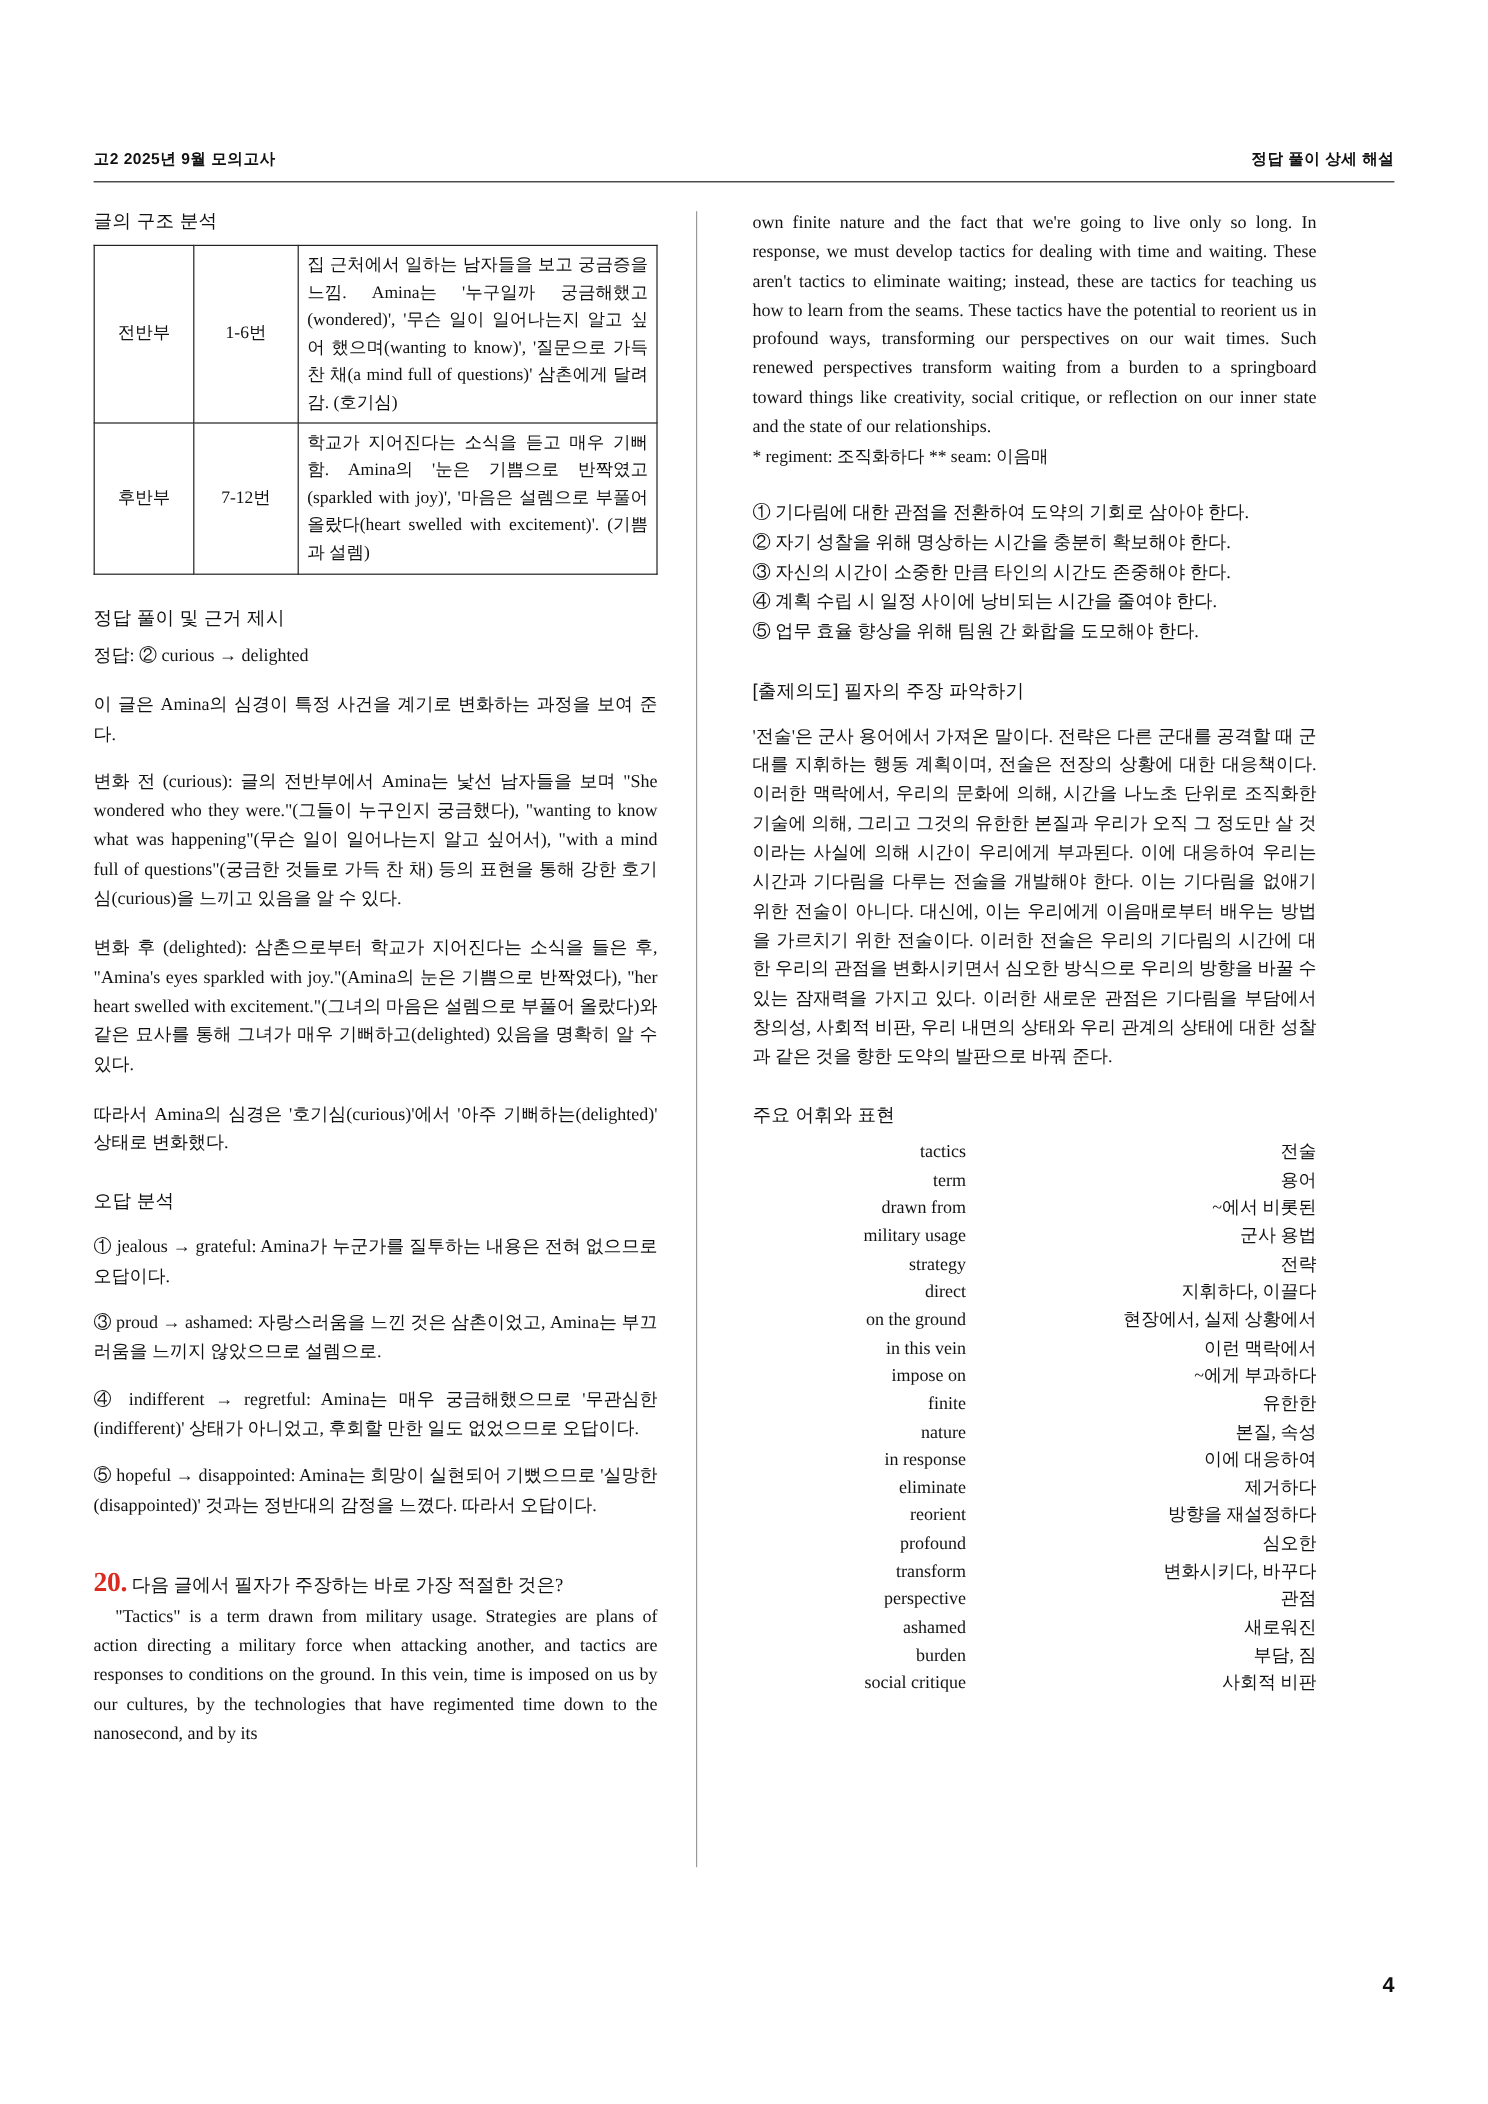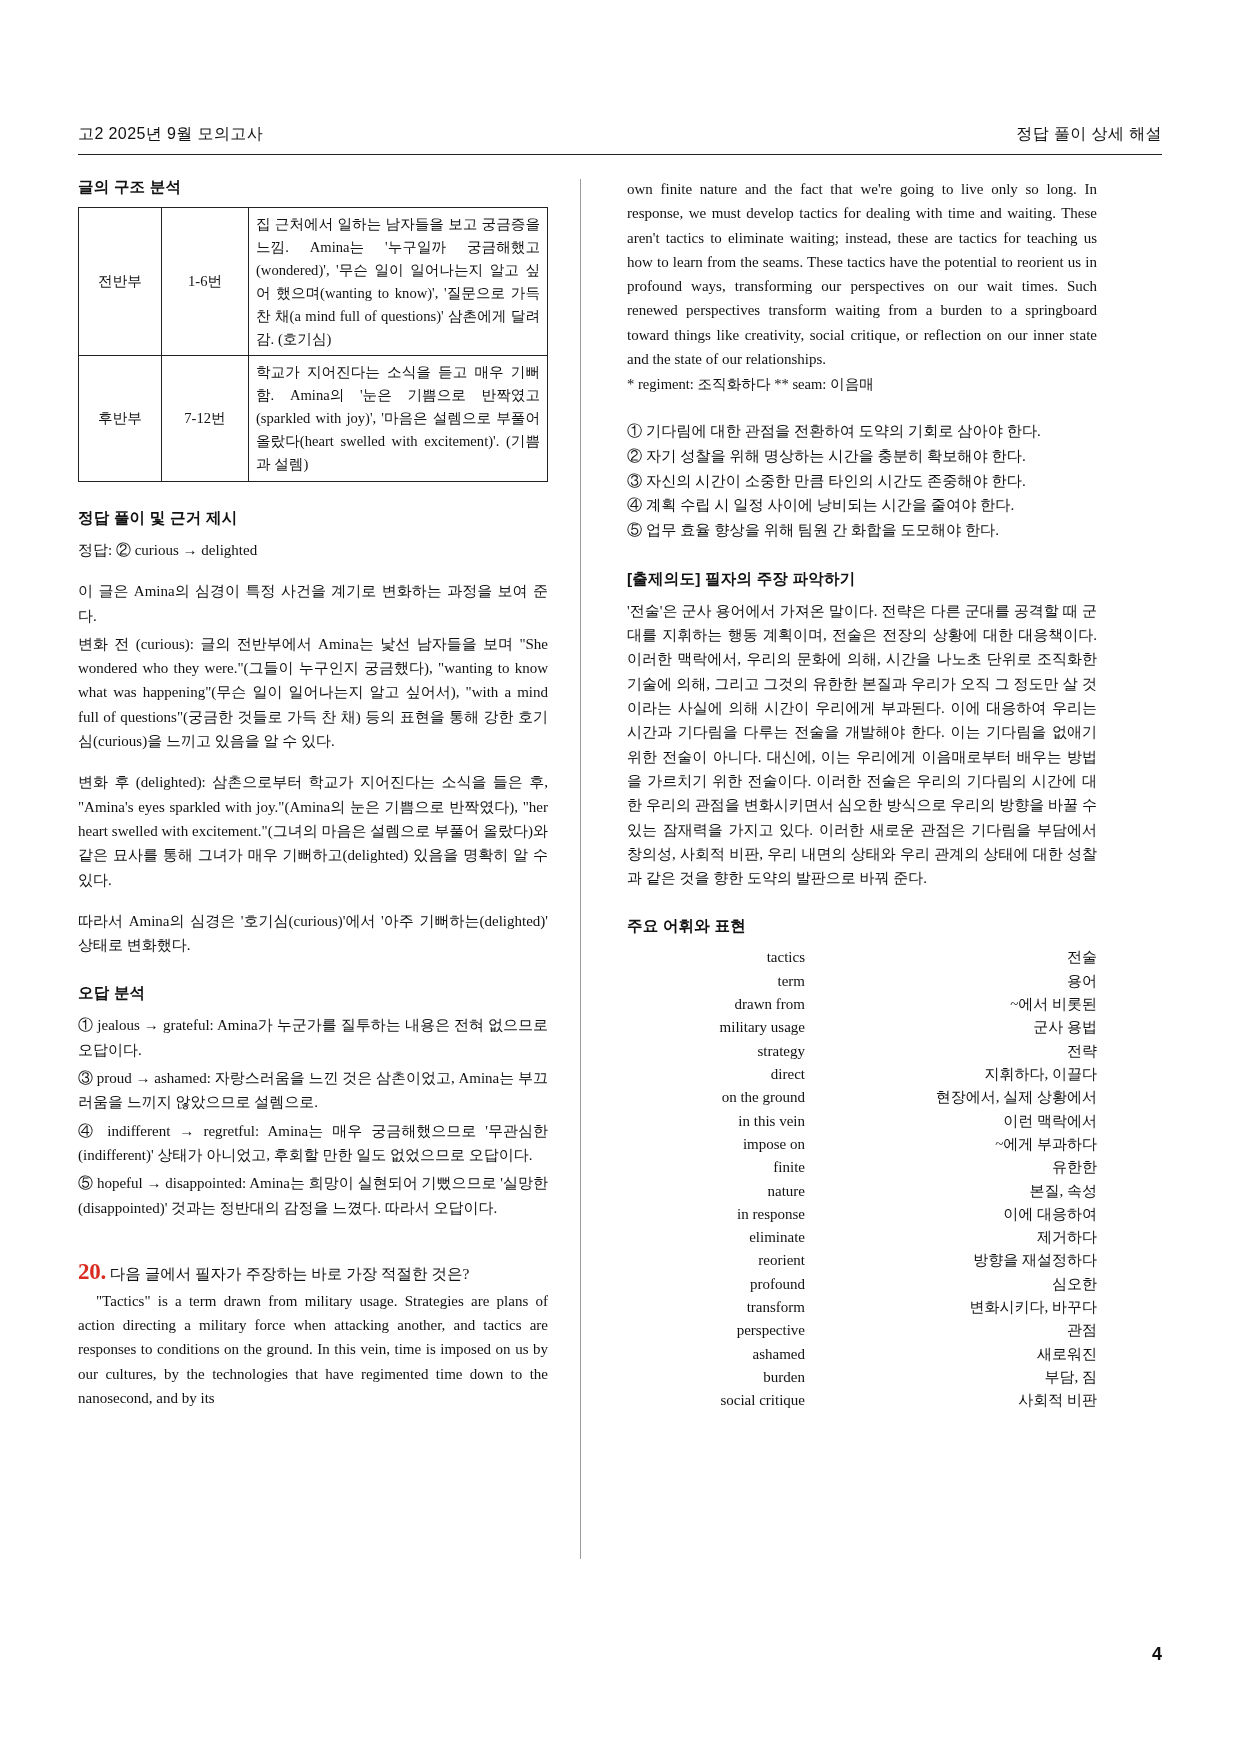--- a/index.html
+++ b/index.html
@@ -23,22 +23,22 @@
     box-sizing: border-box;
     padding: 124px 78px 40px 78px;
   }
 
   
   .header {
     display: flex;
     justify-content: space-between;
     align-items: flex-start;
     font-family: "Liberation Sans", "DejaVu Sans", sans-serif;
-    font-weight: normal;
-    font-size: 16px;
+    font-weight: bold;
+    font-size: 13px;
     letter-spacing: 0.4px;
     padding-bottom: 9px;
   }
   .header-left { white-space: nowrap; }
   .header-right { white-space: nowrap; }
   .header-rule {
     border-bottom: 1.6px solid #222;
     margin-bottom: 22px;
   }
 
@@ -58,21 +58,21 @@
     width: 1px;
     flex: 0 0 1px;
     background: #9a9a9a;
     margin: 2px 18px 0 18px;
     height: 1380px;
   }
 
   
   .sec-title {
     font-family: "Liberation Sans", "DejaVu Sans", sans-serif;
-    font-weight: bold;
+    font-weight: normal;
     font-size: 15.5px;
     letter-spacing: 0.2px;
     margin: 0 0 9px 0;
     color: #111;
   }
   .sec-title.spaced { margin-top: 26px; }
 
   
   table.structure {
     border-collapse: collapse;
@@ -99,21 +99,21 @@
   
   p.para {
     margin: 0 0 0 0;
     font-size: 15px;
     line-height: 1.62;
     text-align: justify;
     text-align-last: left;
     word-break: break-word;
   }
   p.gap { margin-top: 17px; }
-  p.tight { margin-top: 4px; }
+  p.tight { margin-top: 15px; }
   .answer-line {
     font-size: 15px;
     line-height: 1.62;
     margin: 0 0 0 0;
   }
 
   
   .qnum-block { margin-top: 39px; }
   .qnum {
     color: #d92b1f;

